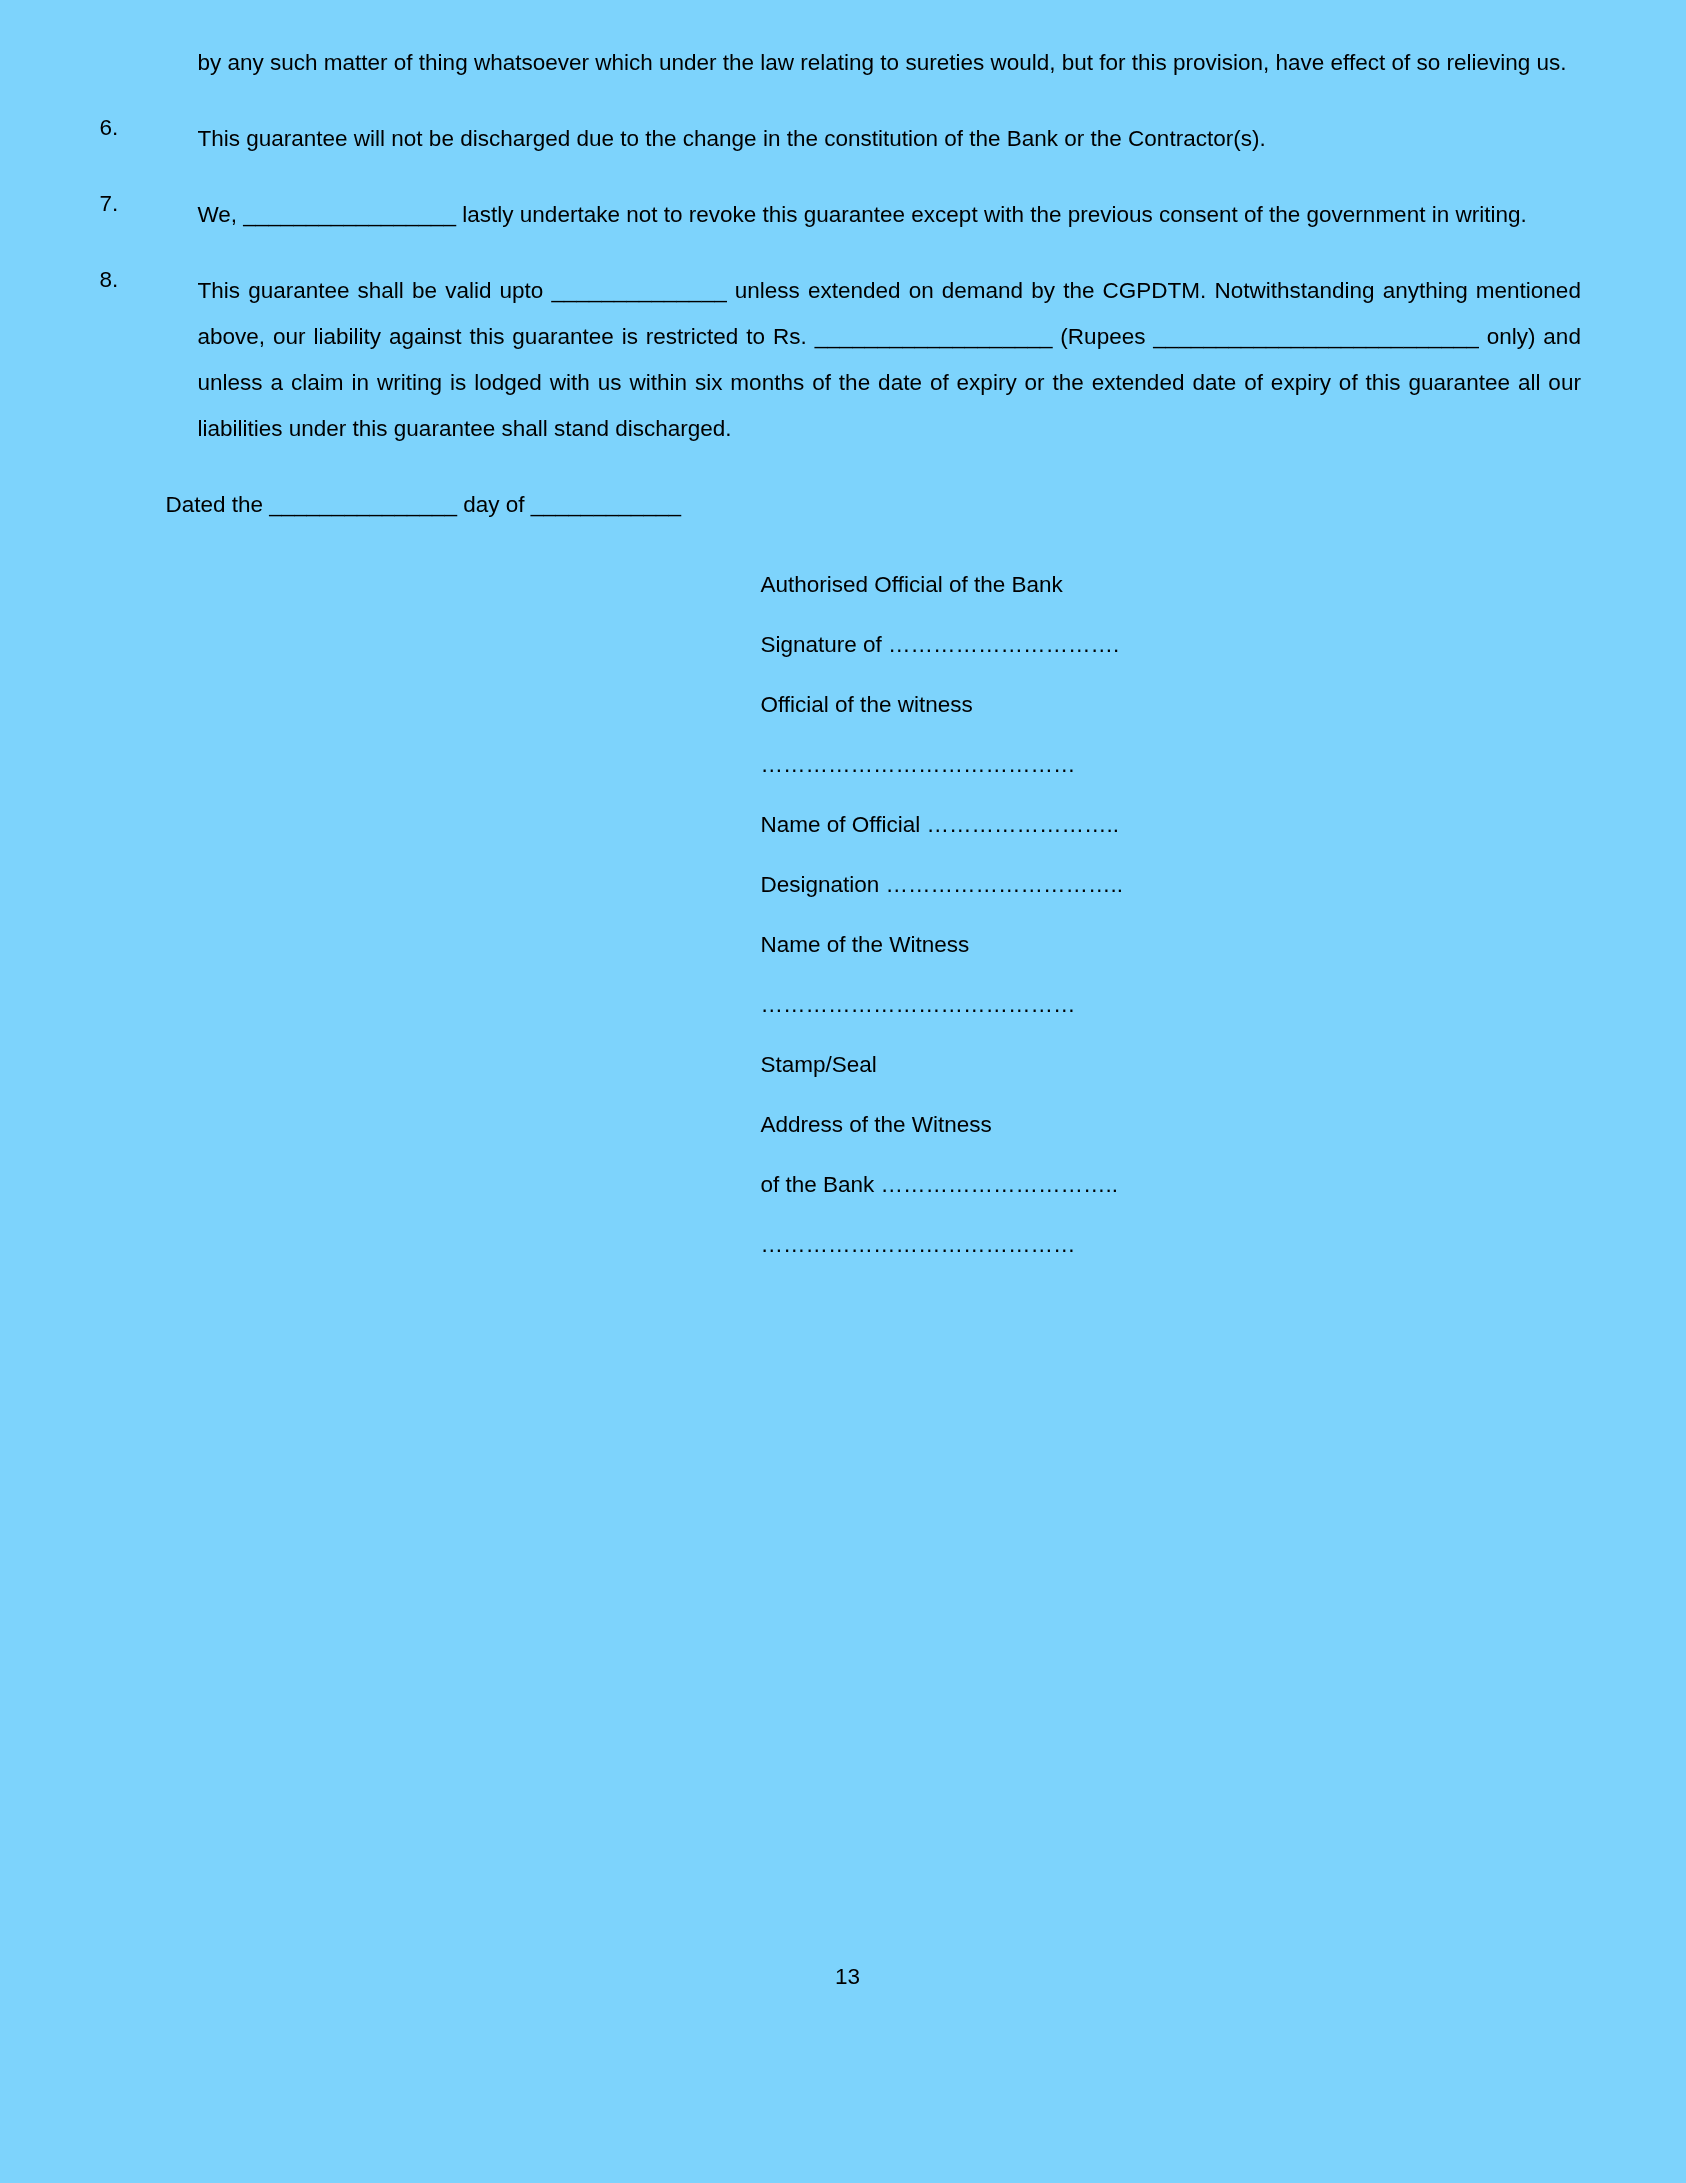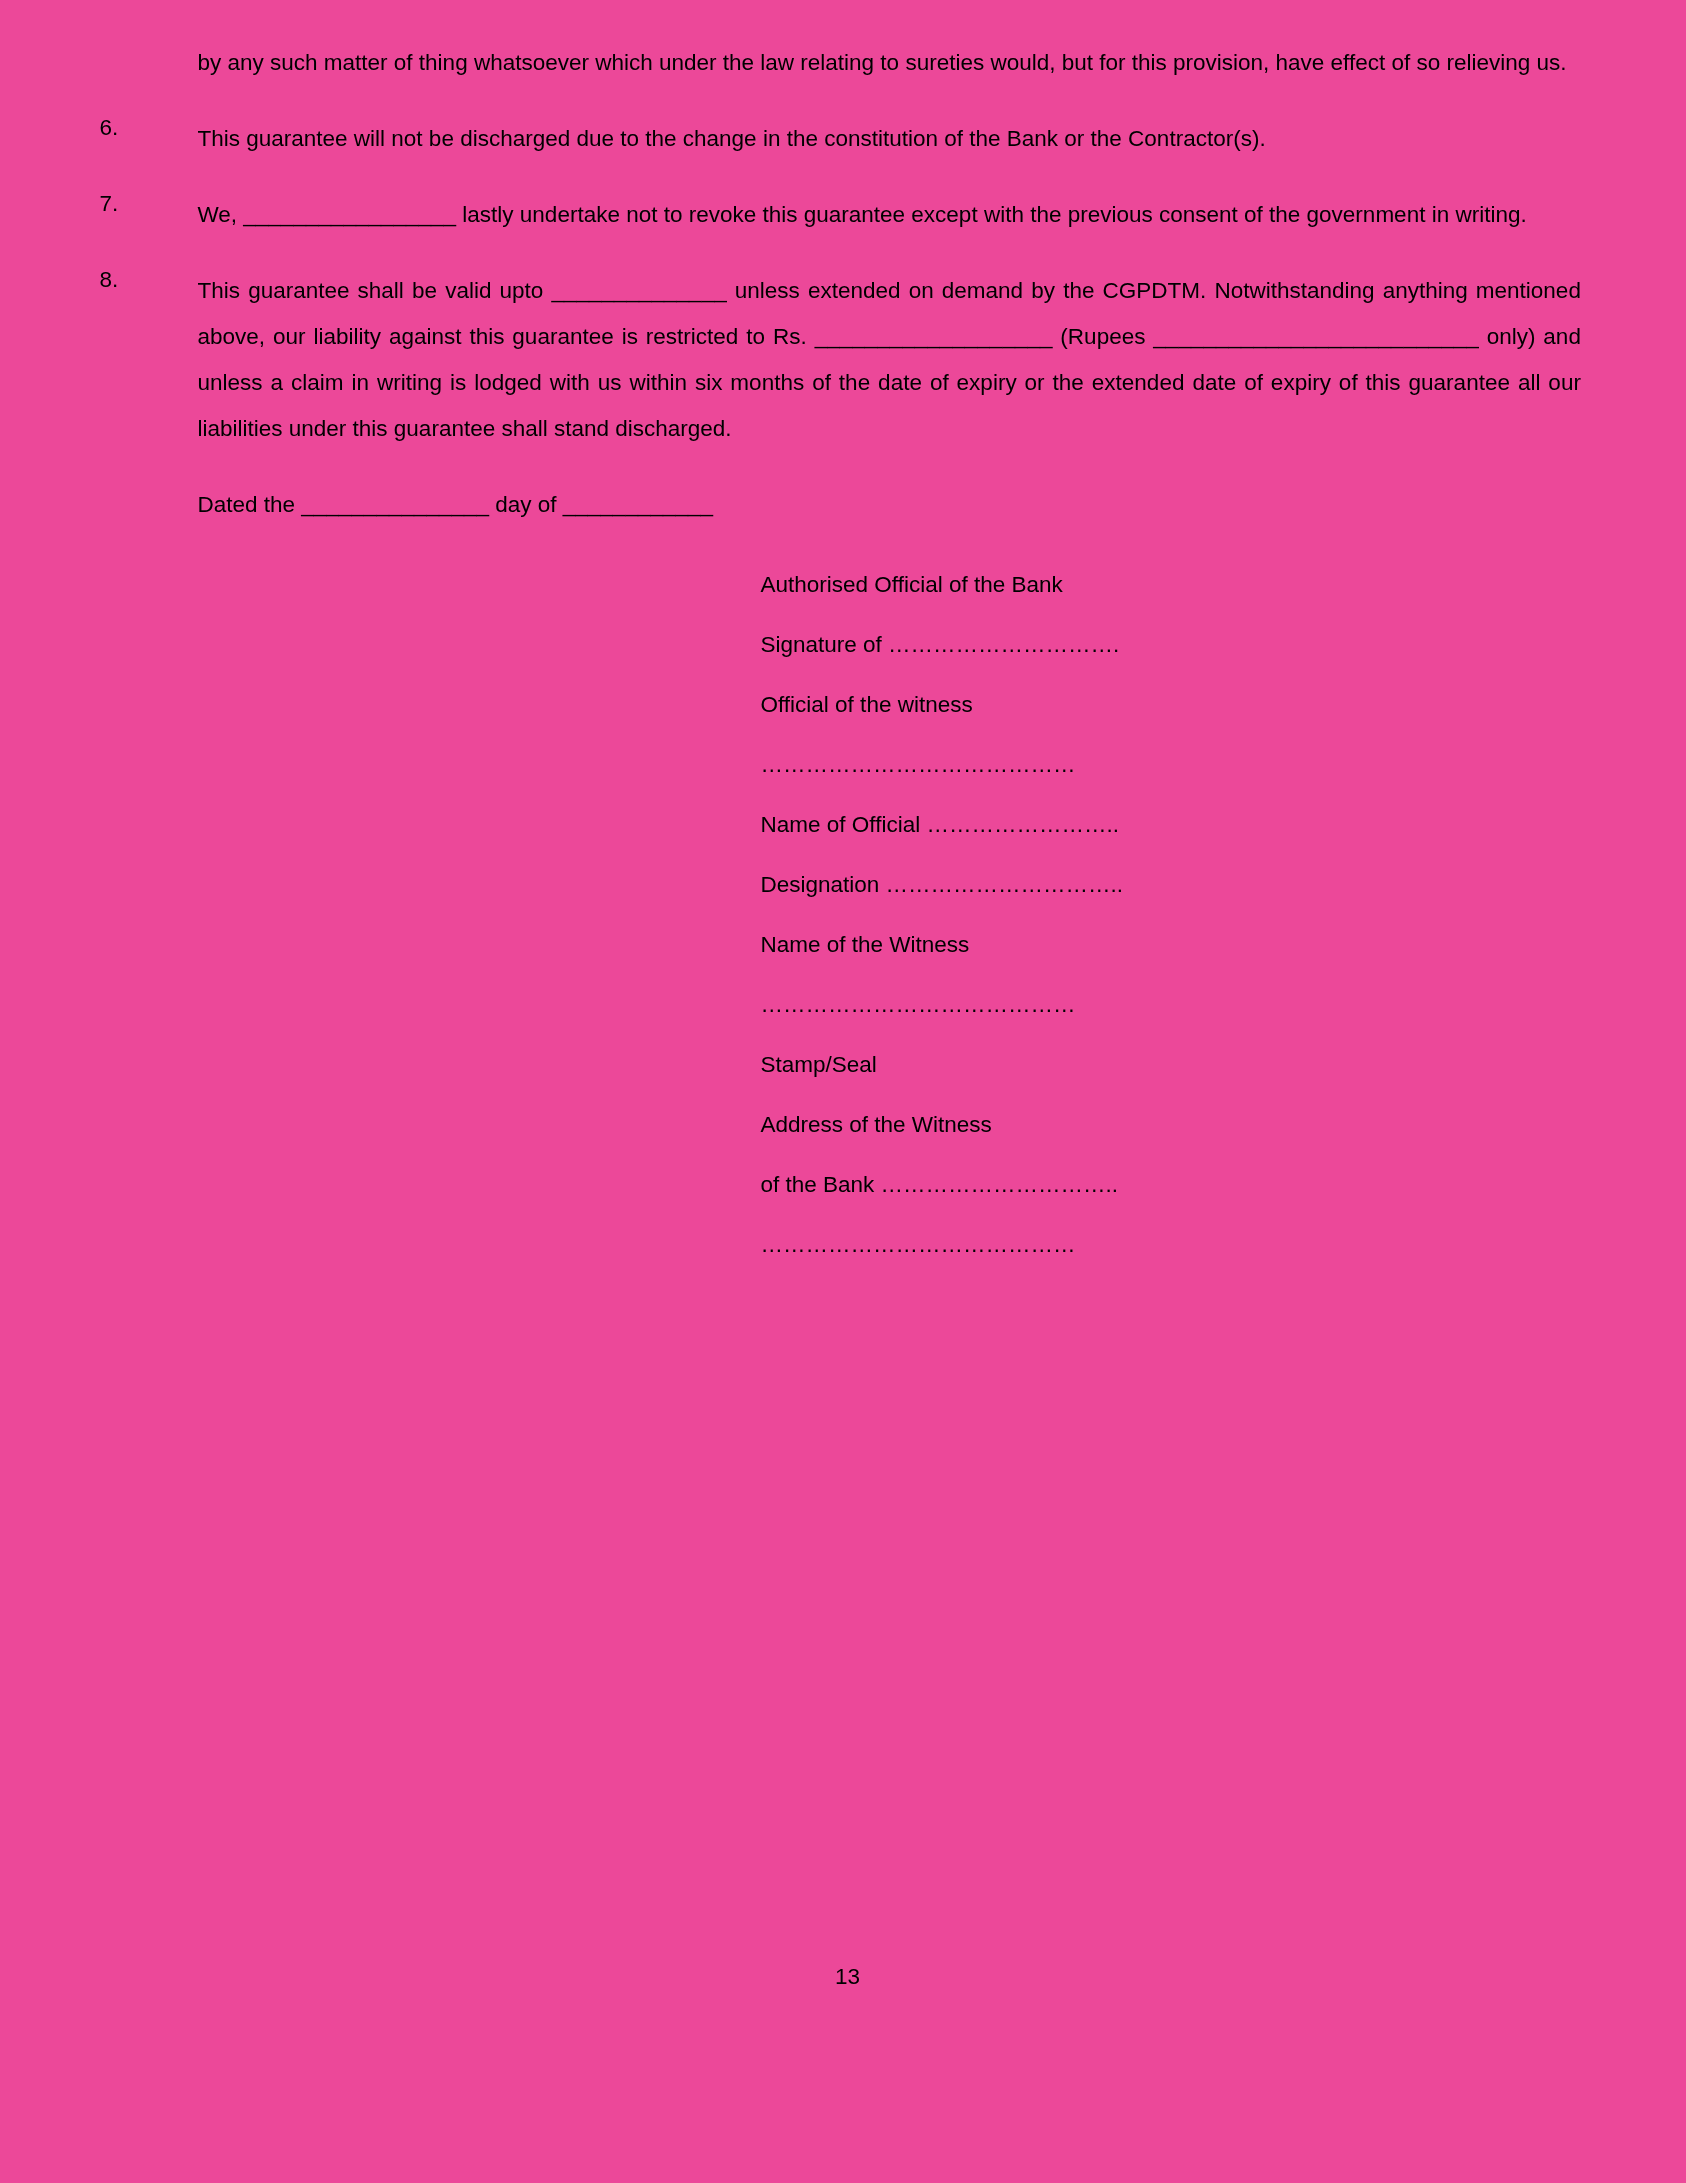--- a/index.html
+++ b/index.html
@@ -8,21 +8,21 @@
     background: #ffffff;
   }
   body {
     font-family: "Liberation Sans", sans-serif;
     color: #000000;
   }
   .page {
     width: 1687px;
     height: 2183px;
     box-sizing: border-box;
-    background: #ec4899;
+    background: #7dd3fc;
     position: relative;
     padding: 40px 99px 0 99px;
   }
   .content {
     width: 1488px;
     margin: 0 auto;
     position: relative;
   }
 
   
@@ -46,21 +46,21 @@
     text-justify: inter-word;
     padding-right: 6.6px;
   }
   .nojust {
     text-align: left !important;
   }
 
   .dated {
     font-size: 22.5px;
     line-height: 46px;
-    margin-left: 98px;
+    margin-left: 66px;
     margin-top: 26.5px;
     margin-bottom: 20px;
   }
 
   .sig-block {
     margin-left: 661px;
     margin-top: 26.5px;
   }
   .sig-line {
     font-size: 22.5px;

